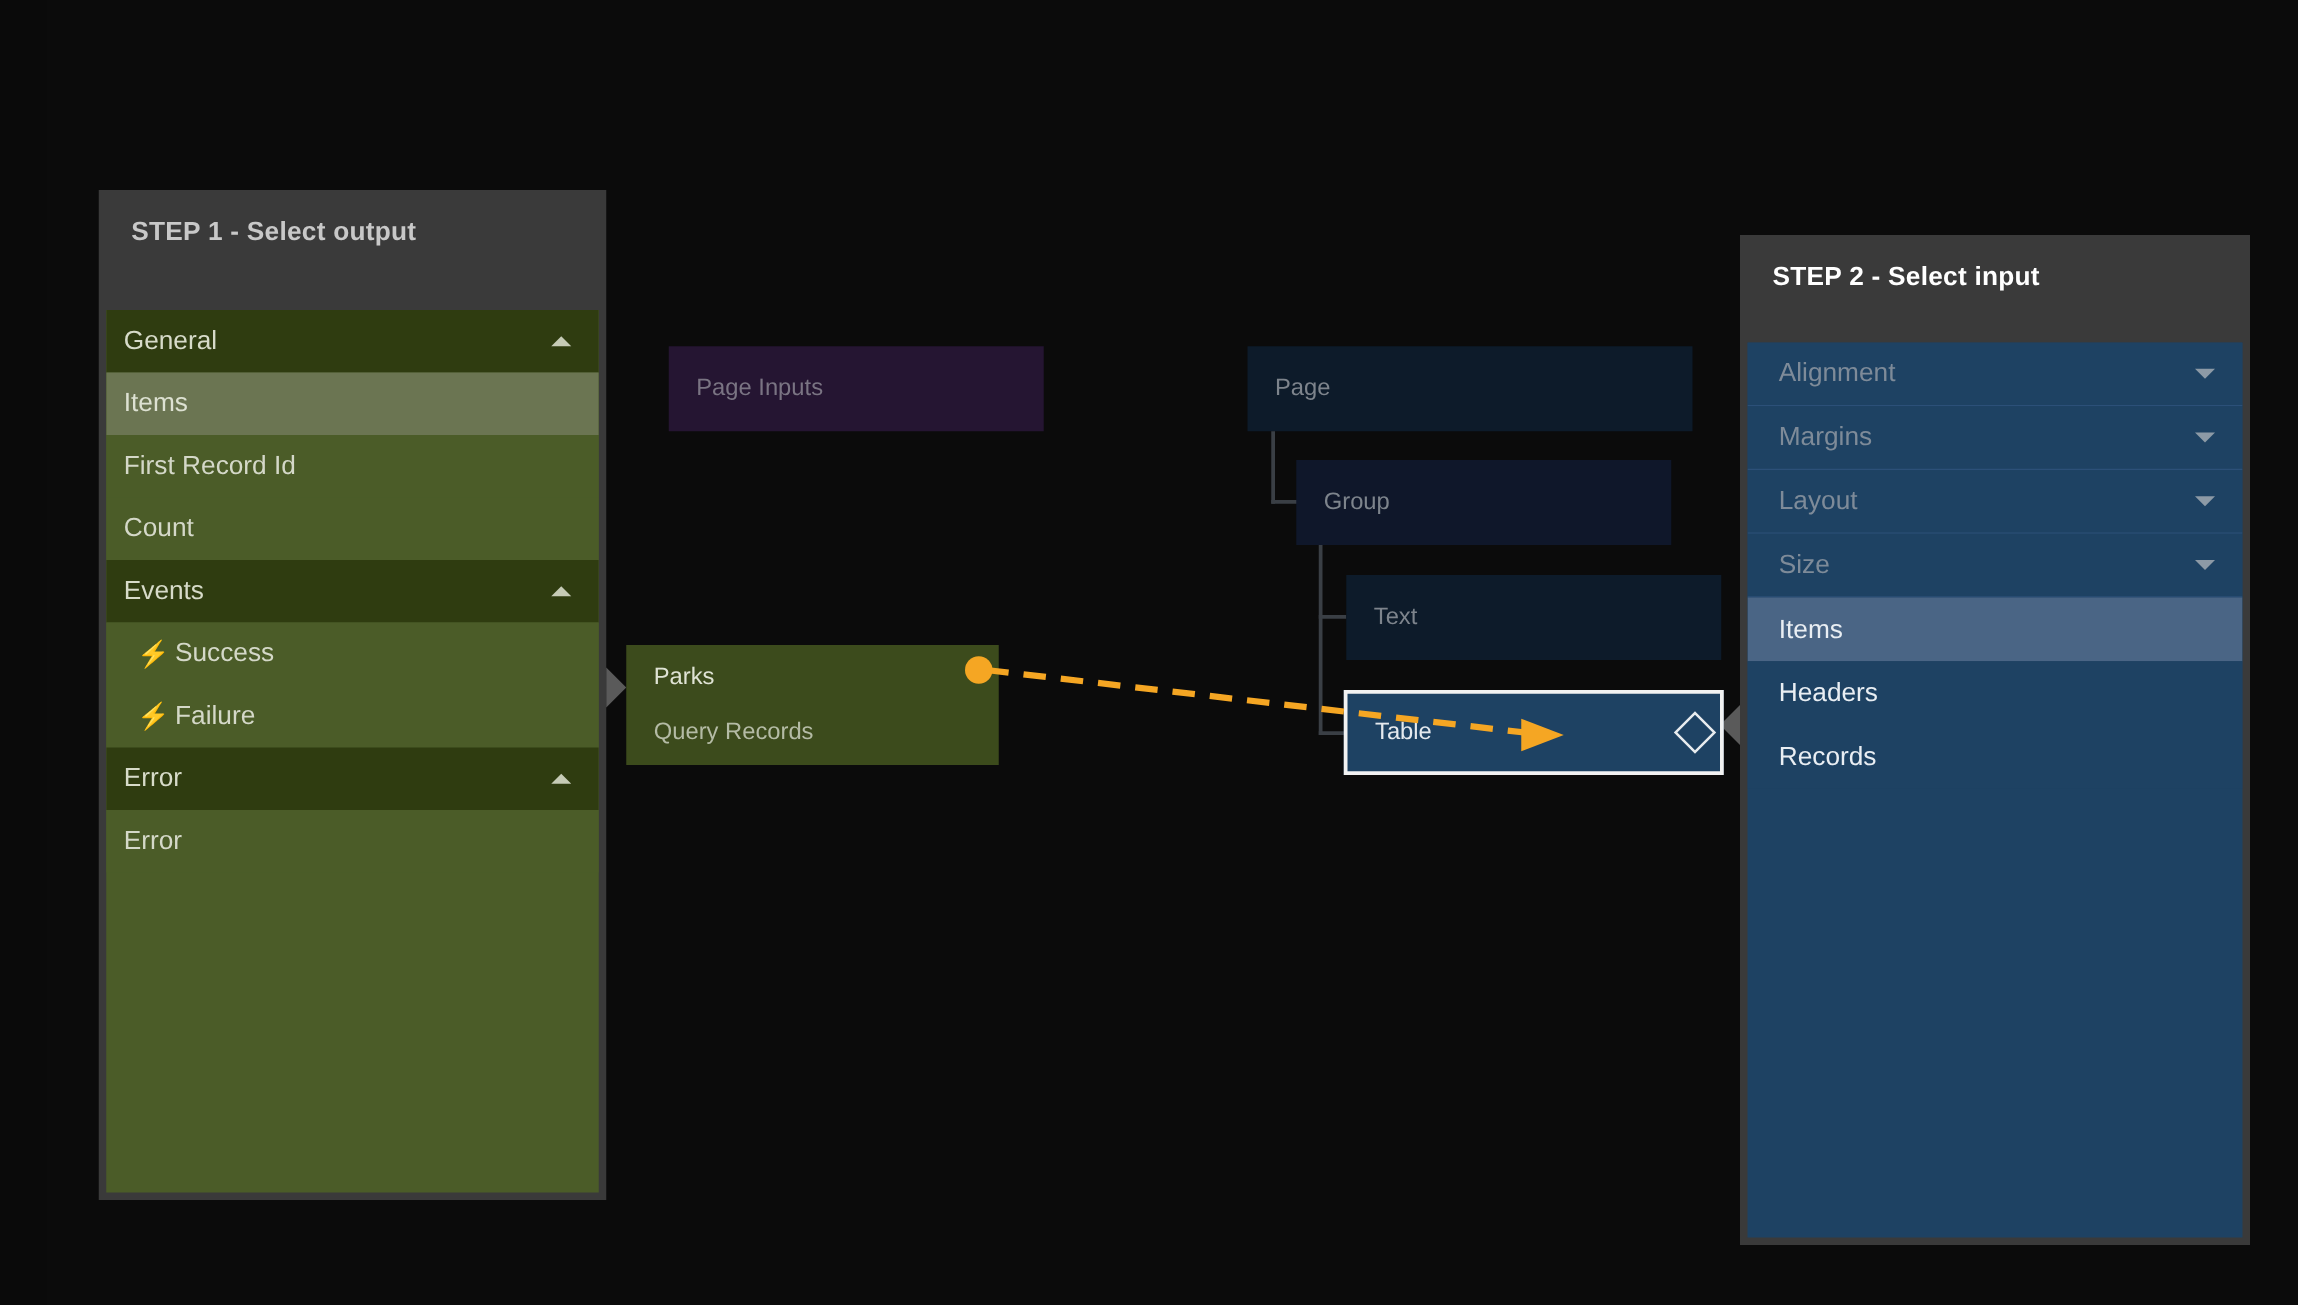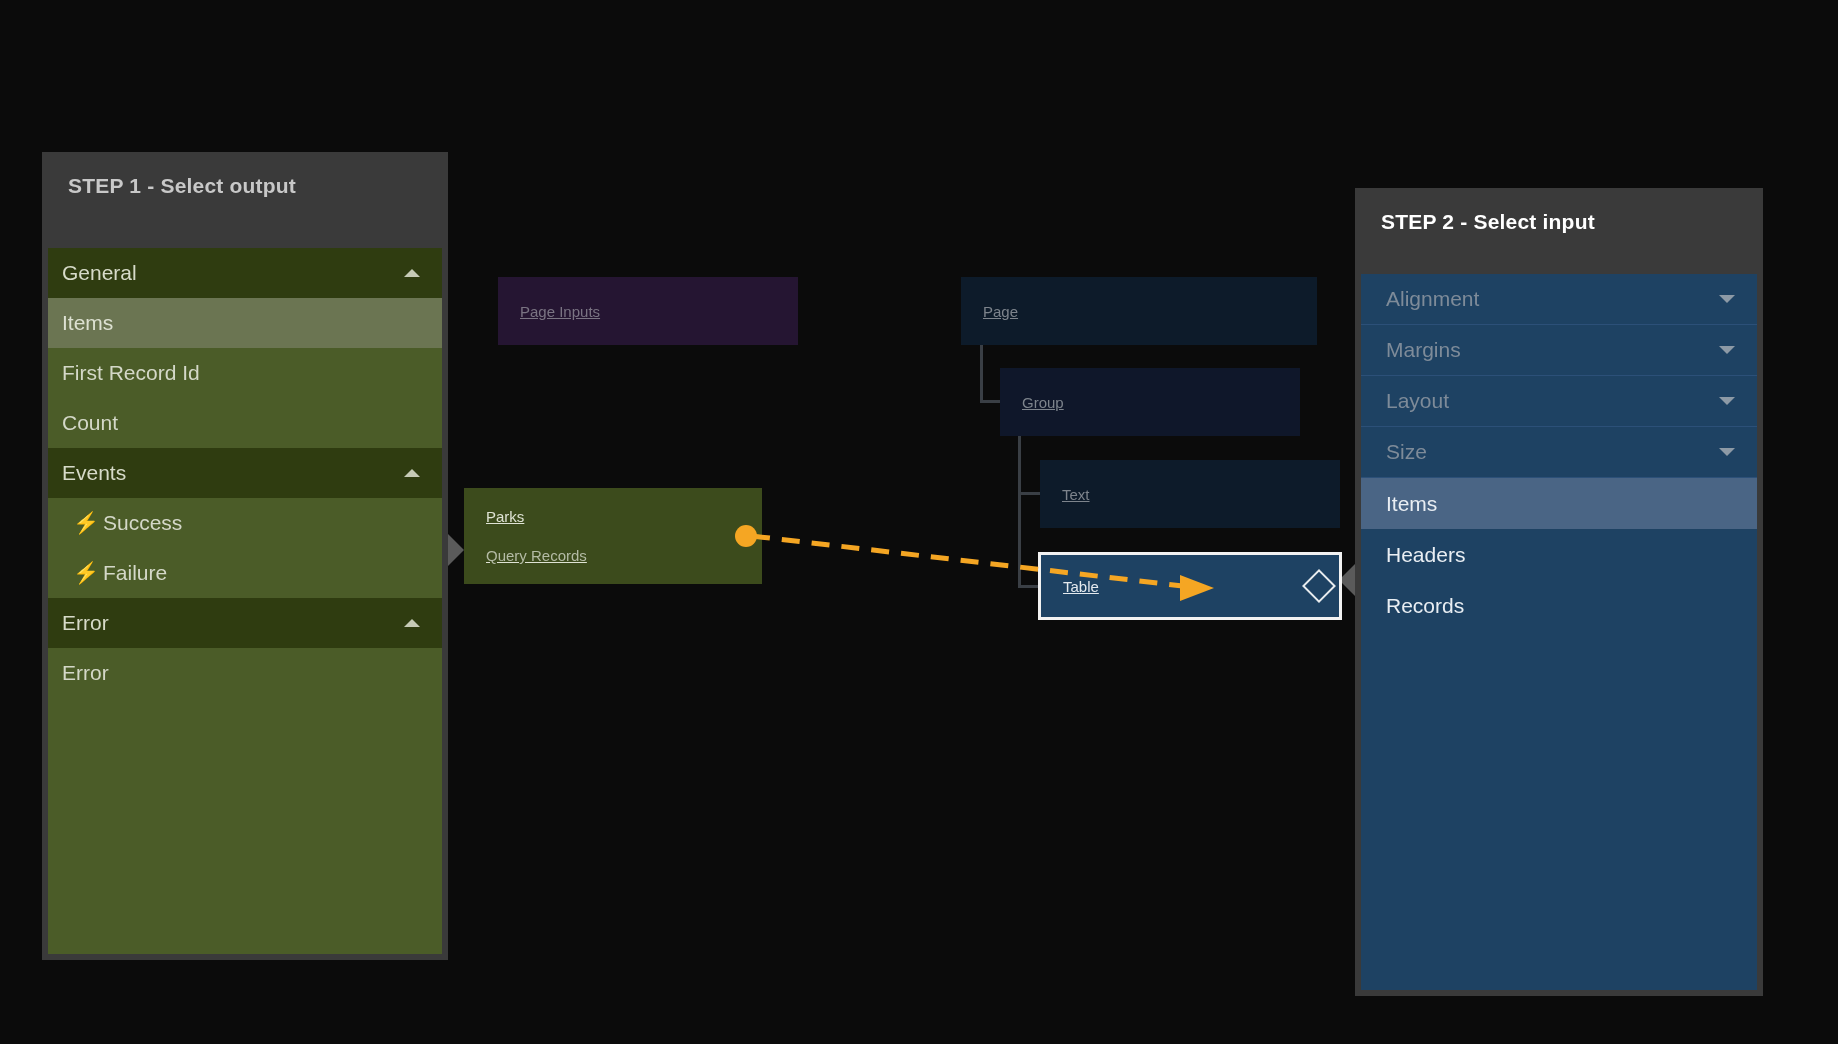--- a/index.html
+++ b/index.html
@@ -11,20 +11,21 @@
     width: 1838px;
     height: 1044px;
     overflow: hidden;
     font-family: "Liberation Sans", sans-serif;
     position: relative;
   }
   #canvas {
     position: absolute;
     inset: 0;
     background: #0b0b0b;
+    margin-left: 37px;
   }
 
   
   .panel {
     position: absolute;
     background: #3a3a3a;
     box-sizing: border-box;
   }
   .panel-title {
     font-size: 21px;
@@ -148,23 +149,22 @@
   }
 
   
   .node {
     position: absolute;
     box-sizing: border-box;
     display: flex;
     flex-direction: column;
     justify-content: center;
     padding-left: 22px;
-    font-size: 15px;
+    font-size: 19px;
     white-space: nowrap;
-    text-decoration: underline;
   }
   .node-pageinputs {
     left: 498px; top: 277px;
     width: 300px; height: 68px;
     background: #251532;
     color: #7a7483;
   }
   .node-page {
     left: 961px; top: 277px;
     width: 356px; height: 68px;
@@ -189,21 +189,21 @@
     background: #1e4263;
     color: #e4e9ee;
     border: 3px solid #f2f2f2;
     display: flex;
     flex-direction: row;
     align-items: center;
     justify-content: space-between;
     padding-right: 8px;
   }
   .node-parks {
-    left: 464px; top: 488px;
+    left: 464px; top: 516px;
     width: 298px; height: 96px;
     background: #3c4b1c;
     color: #dfe3d4;
     line-height: 1.28;
     gap: 20px;
   }
   .node-parks .sub { color: #b4bba5; }
 
   .diamond {
     width: 20px; height: 20px;

